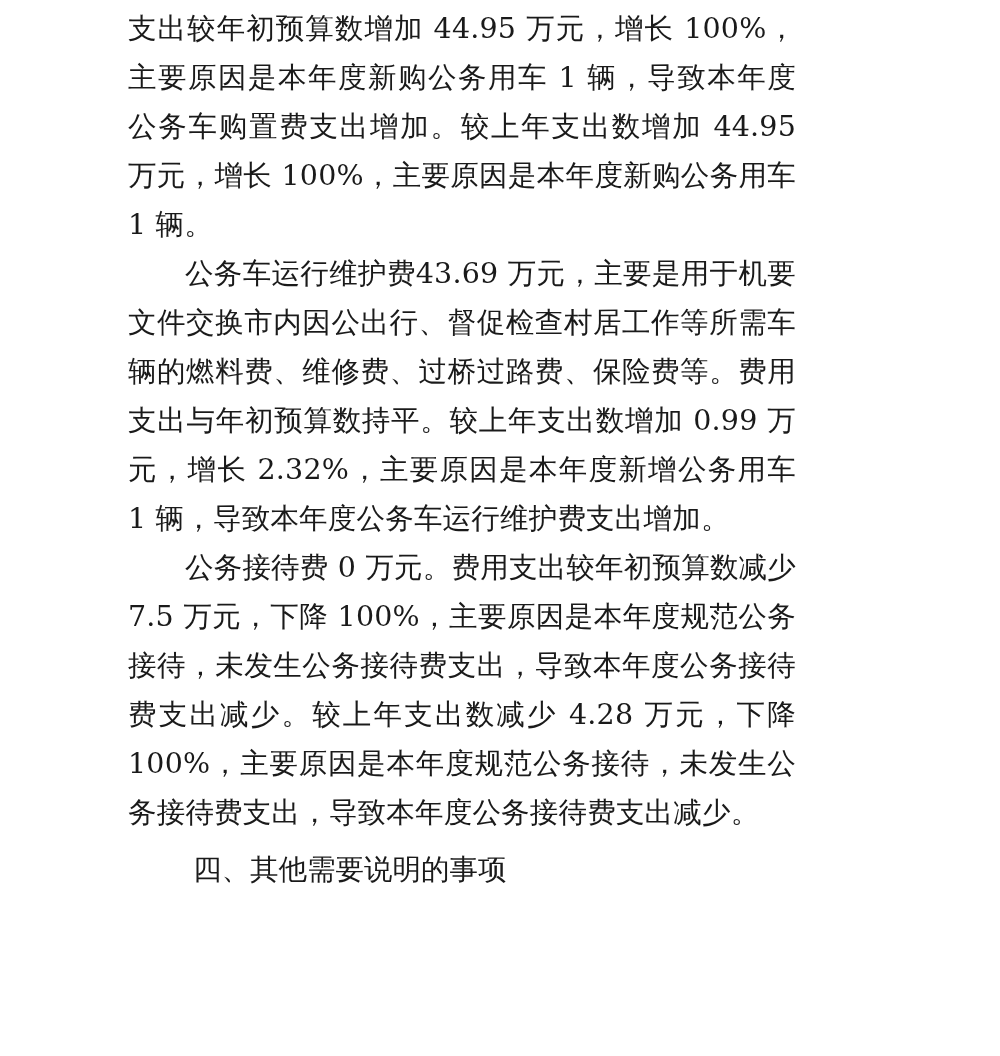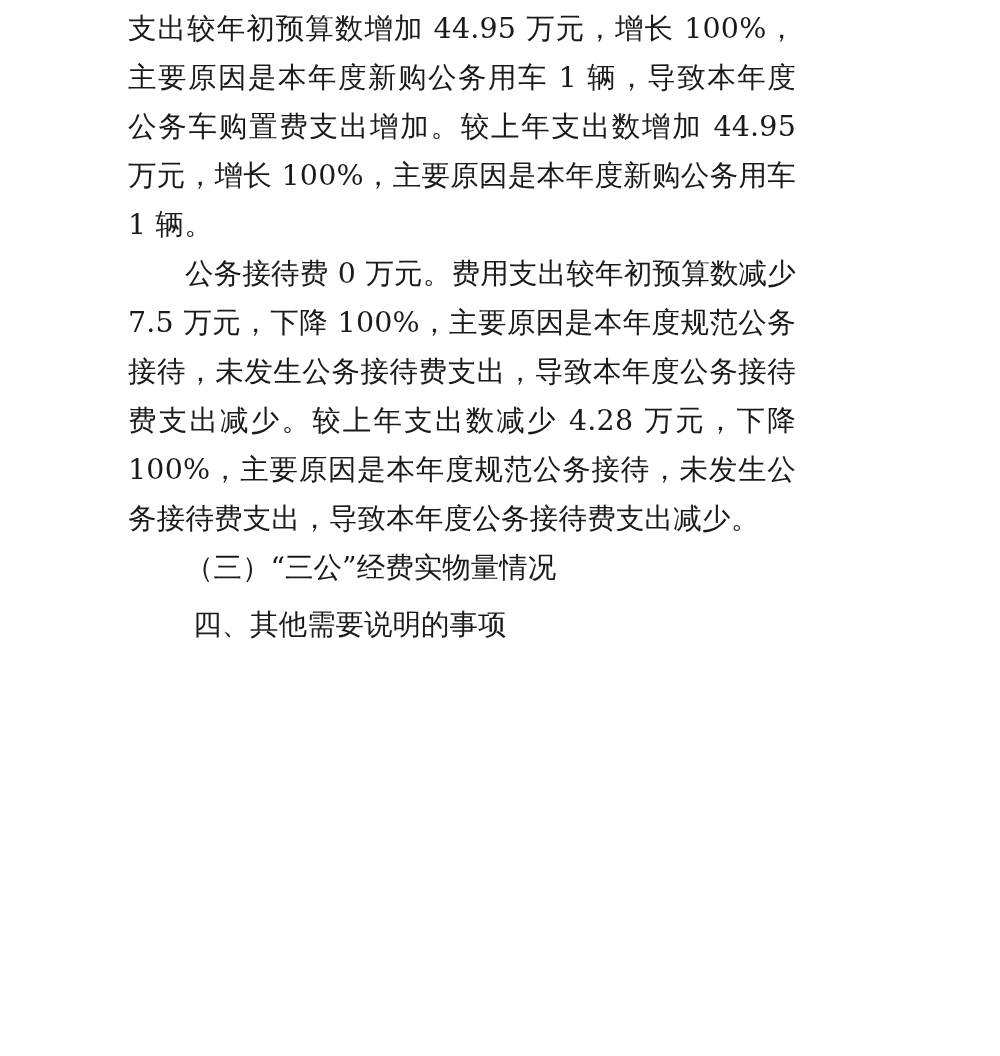--- a/index.html
+++ b/index.html
@@ -52,21 +52,21 @@
     margin-bottom: 0;
   }
 </style>
 </head>
 <body>
 
 <div class="page">
 
   <p class="para noindent block">支出较年初预算数增加 44.95 万元，增长 100%，主要原因是本年度新购公务用车 1 辆，导致本年度公务车购置费支出增加。较上年支出数增加 44.95 万元，增长 100%，主要原因是本年度新购公务用车 1 辆。</p>
 
+  <p class="para block">公务车运行维护费43.69 万元，主要是用于机要文件交换市内因公出行、督促检查村居工作等所需车辆的燃料费、维修费、过桥过路费、保险费等。费用支出与年初预算数持平。较上年支出数增加 0.99 万元，增长 2.32%，主要原因是本年度新增公务用车 1 辆，导致本年度公务车运行维护费支出增加。</p>
 
   <p class="para block">公务接待费 0 万元。费用支出较年初预算数减少 7.5 万元，下降 100%，主要原因是本年度规范公务接待，未发生公务接待费支出，导致本年度公务接待费支出减少。较上年支出数减少 4.28 万元，下降 100%，主要原因是本年度规范公务接待，未发生公务接待费支出，导致本年度公务接待费支出减少。</p>
 
-  <p class="subheading">（三）“三公”经费实物量情况</p>
 
 
   <p class="heading">四、其他需要说明的事项</p>
 
 </div>
 
 </body></html>

